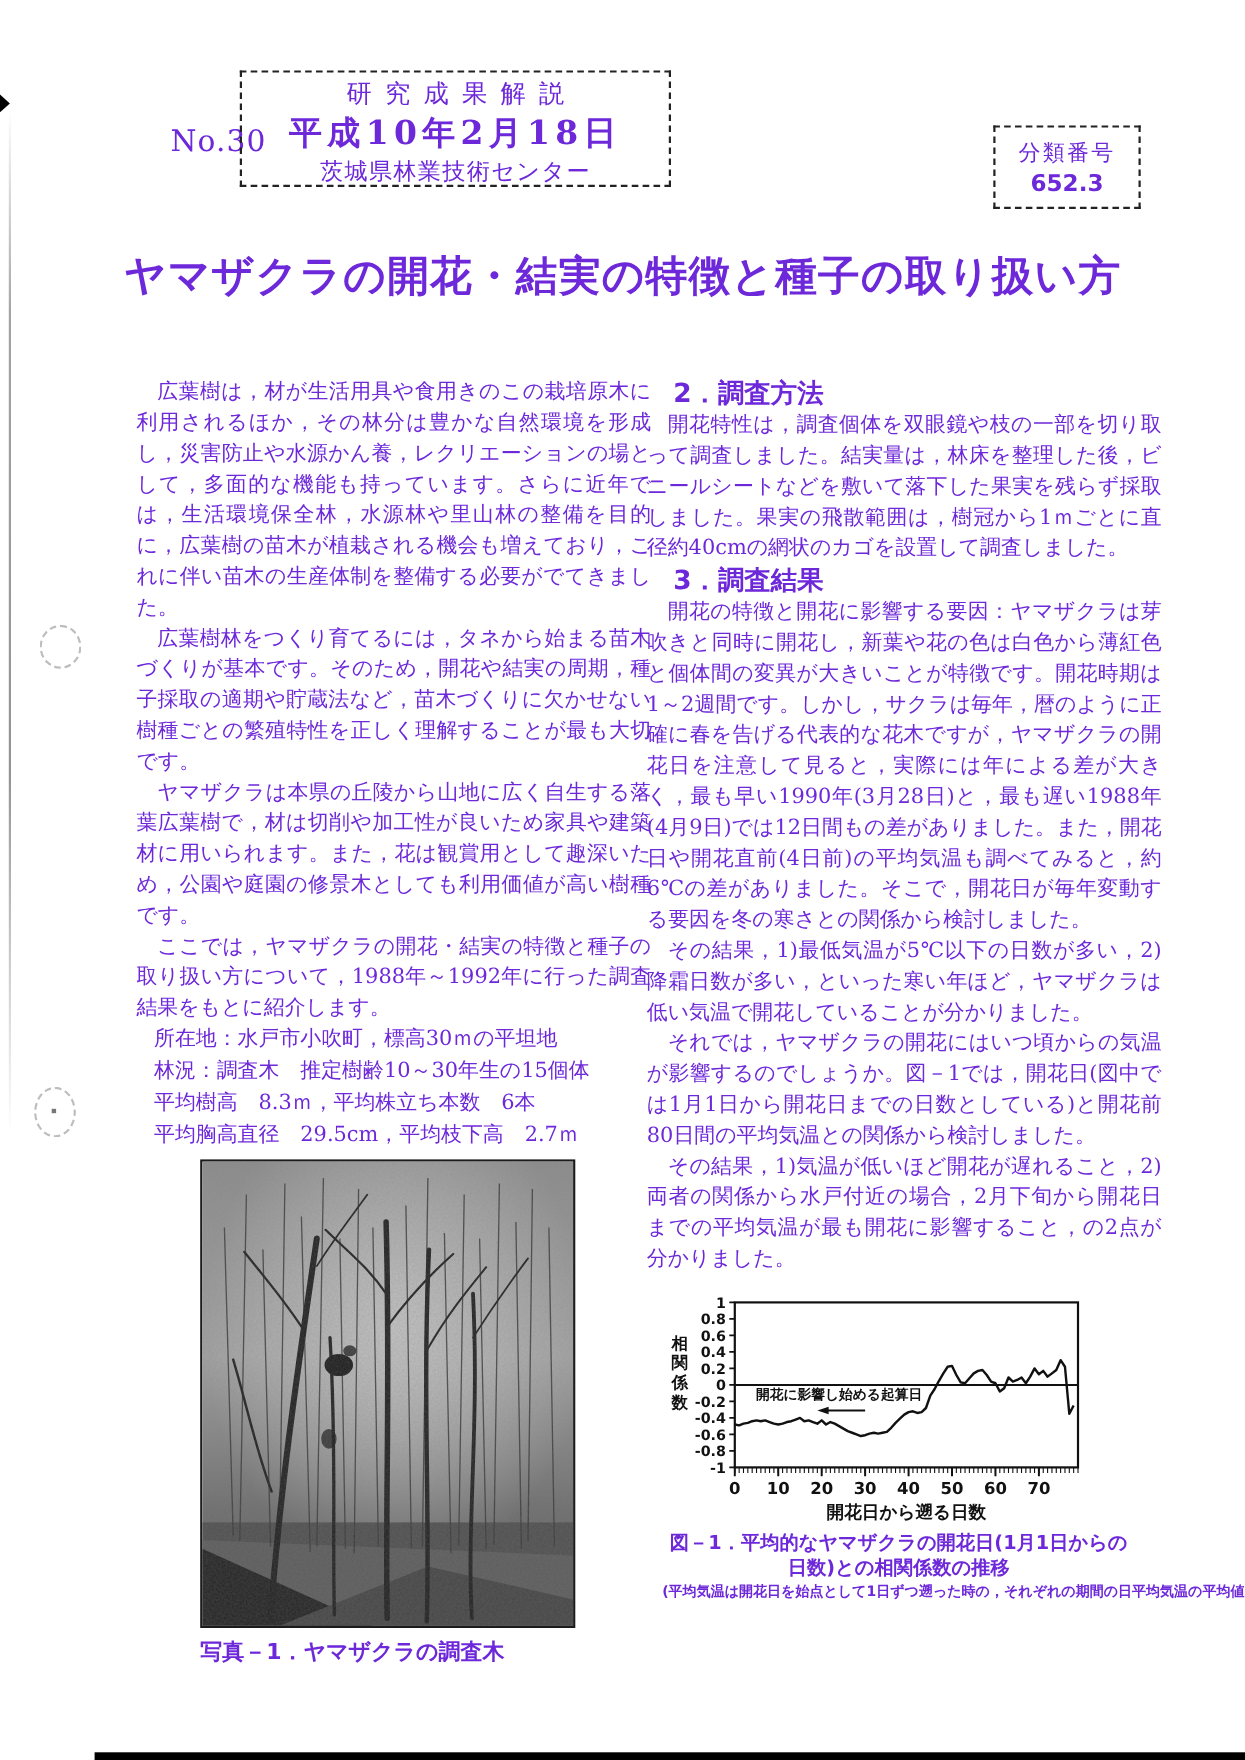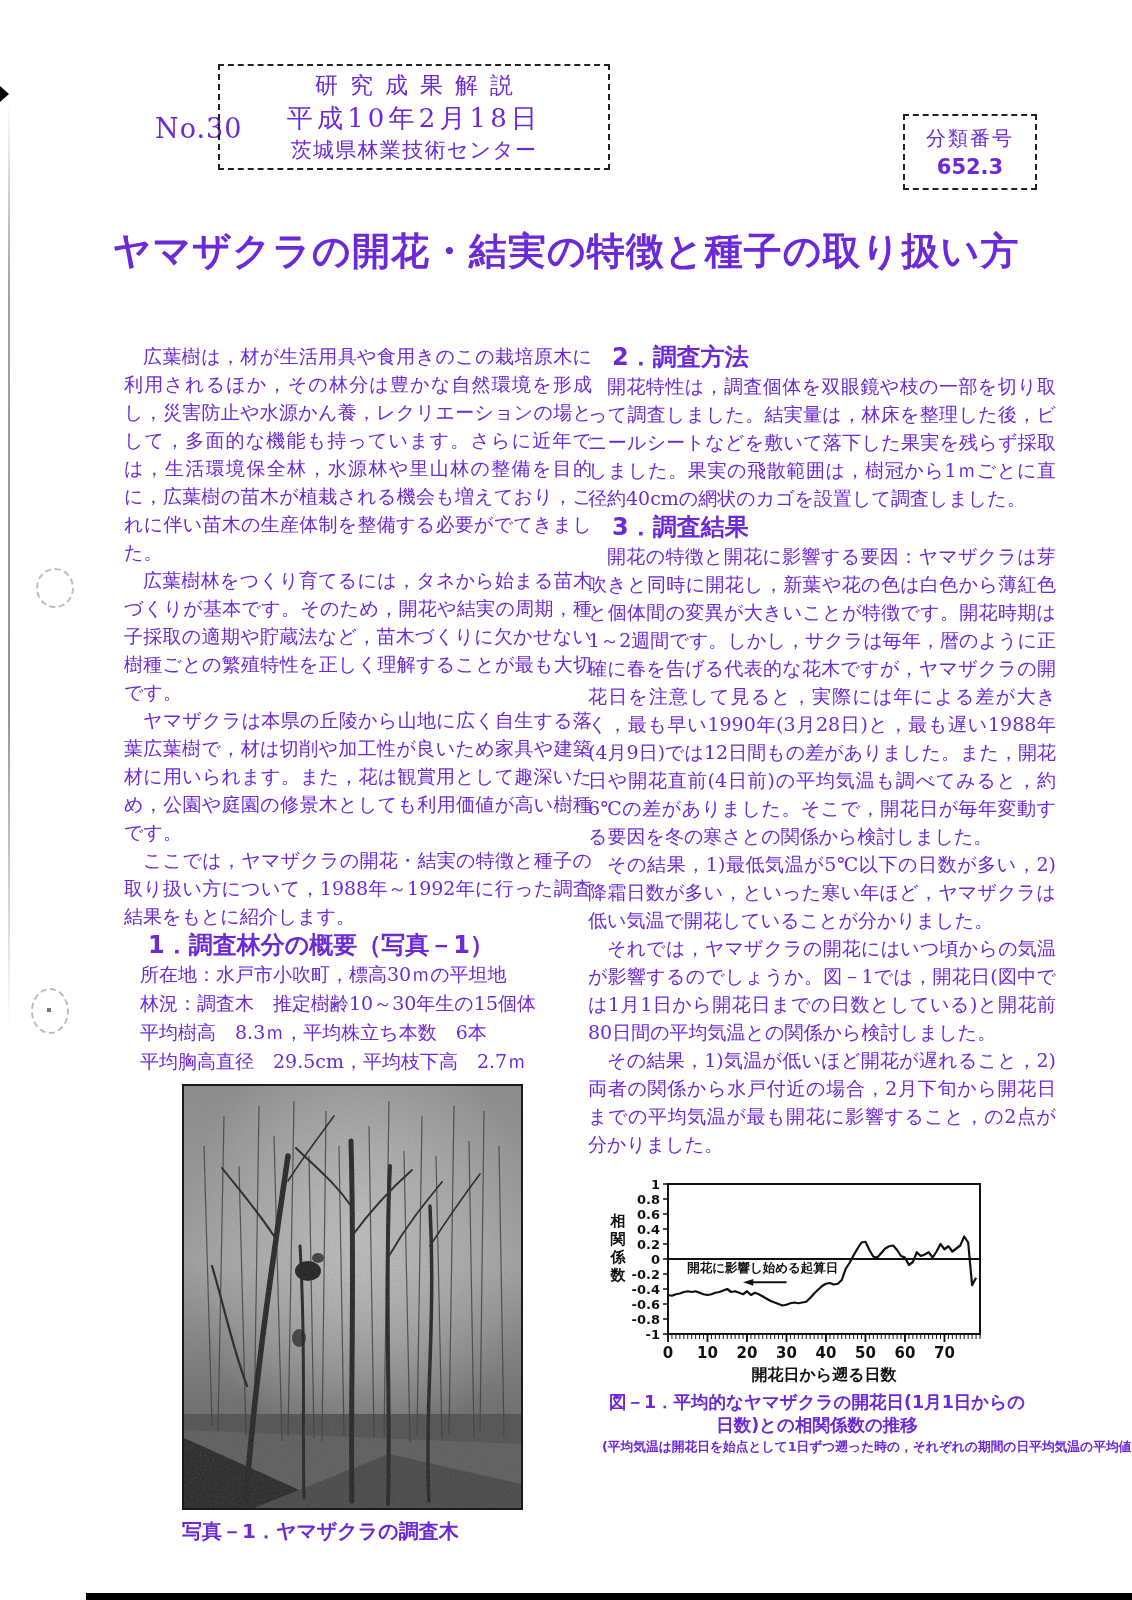--- a/index.html
+++ b/index.html
@@ -10,21 +10,21 @@
   }
   
   .no-label{position:absolute;left:155px;top:113px;font-size:27px;letter-spacing:1px;}
   .hdr-box{
     position:absolute;left:218px;top:64px;width:392px;height:106px;
     border:2px dashed #222;box-sizing:border-box;
     display:flex;flex-direction:column;justify-content:space-evenly;
     text-align:center;padding:4px 10px;
   }
   .hdr-line1{font-size:23px;letter-spacing:0.52em;text-indent:0.52em;white-space:nowrap;}
-  .hdr-line2{font-size:26px;letter-spacing:0.16em;white-space:nowrap;}
+  .hdr-line2{font-size:30px;letter-spacing:0.16em;white-space:nowrap;font-weight:bold;}
   .hdr-line3{font-size:21px;letter-spacing:0.06em;white-space:nowrap;}
   .class-box{
     position:absolute;left:903px;top:114px;width:134px;height:76px;
     border:2px dashed #222;box-sizing:border-box;text-align:center;padding-top:9px;
   }
   .class-label{font-size:20px;letter-spacing:2px;}
   .class-num{font-size:21px;font-family:"DejaVu Sans","Liberation Sans",sans-serif;font-weight:bold;margin-top:3px;}
   
   .doc-title{
     position:absolute;left:0;top:226px;width:100%;text-align:center;
@@ -97,21 +97,20 @@
     <div class="class-num">652.3</div>
   </div>
 
   <div class="doc-title">ヤマザクラの開花・結実の特徴と種子の取り扱い方</div>
 
   <div class="col col-left">
     <p>広葉樹は，材が生活用具や食用きのこの栽培原木に利用されるほか，その林分は豊かな自然環境を形成し，災害防止や水源かん養，レクリエーションの場として，多面的な機能も持っています。さらに近年では，生活環境保全林，水源林や里山林の整備を目的に，広葉樹の苗木が植栽される機会も増えており，これに伴い苗木の生産体制を整備する必要がでてきました。</p>
     <p>広葉樹林をつくり育てるには，タネから始まる苗木づくりが基本です。そのため，開花や結実の周期，種子採取の適期や貯蔵法など，苗木づくりに欠かせない樹種ごとの繁殖特性を正しく理解することが最も大切です。</p>
     <p>ヤマザクラは本県の丘陵から山地に広く自生する落葉広葉樹で，材は切削や加工性が良いため家具や建築材に用いられます。また，花は観賞用として趣深いため，公園や庭園の修景木としても利用価値が高い樹種です。</p>
     <p>ここでは，ヤマザクラの開花・結実の特徴と種子の取り扱い方について，1988年～1992年に行った調査結果をもとに紹介します。</p>
-    <p class="sec-head">1．調査林分の概要（写真－1）</p>
     <div class="info-line">所在地：水戸市小吹町，標高30ｍの平坦地</div>
     <div class="info-line">林況：調査木　推定樹齢10～30年生の15個体</div>
     <div class="info-line">平均樹高　8.3ｍ，平均株立ち本数　6本</div>
     <div class="info-line">平均胸高直径　29.5cm，平均枝下高　2.7ｍ</div>
 
     <div class="photo-wrap">
       <svg class="photo-frame" width="337" height="422" viewBox="0 0 337 422" aria-hidden="true">
         <defs>
           <linearGradient id="pbg" x1="0" y1="0" x2="0" y2="1">
             <stop offset="0" stop-color="#8e8e8e"></stop>

